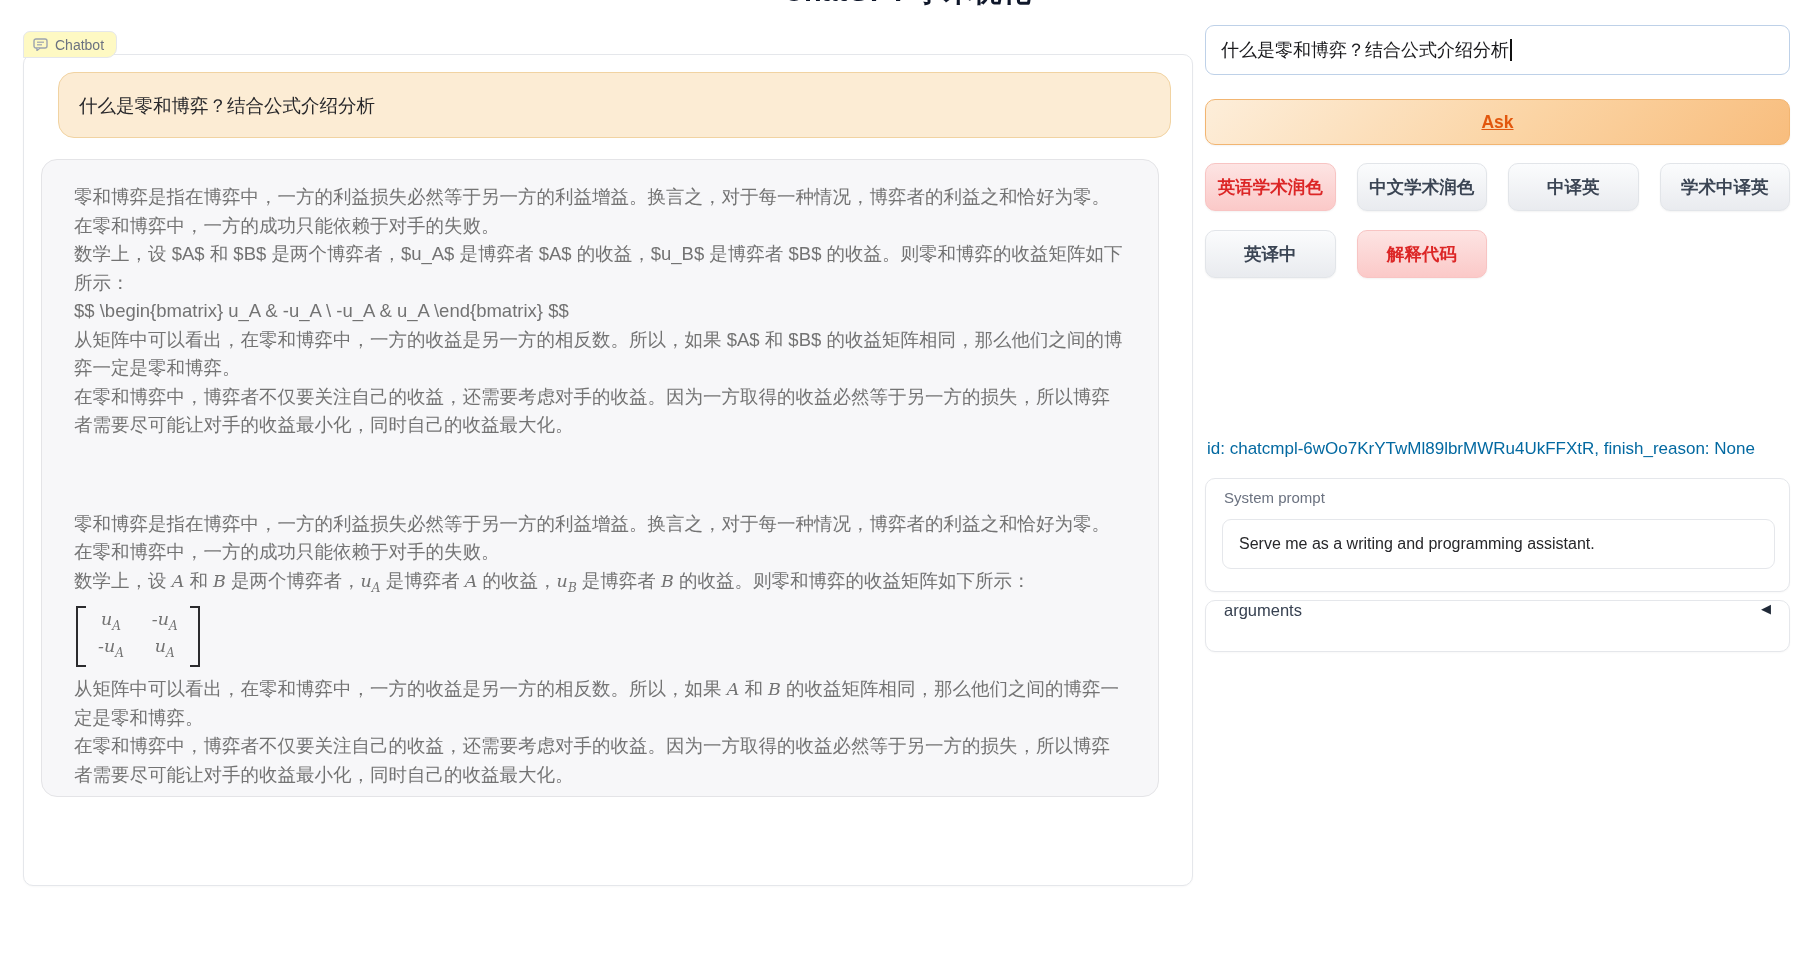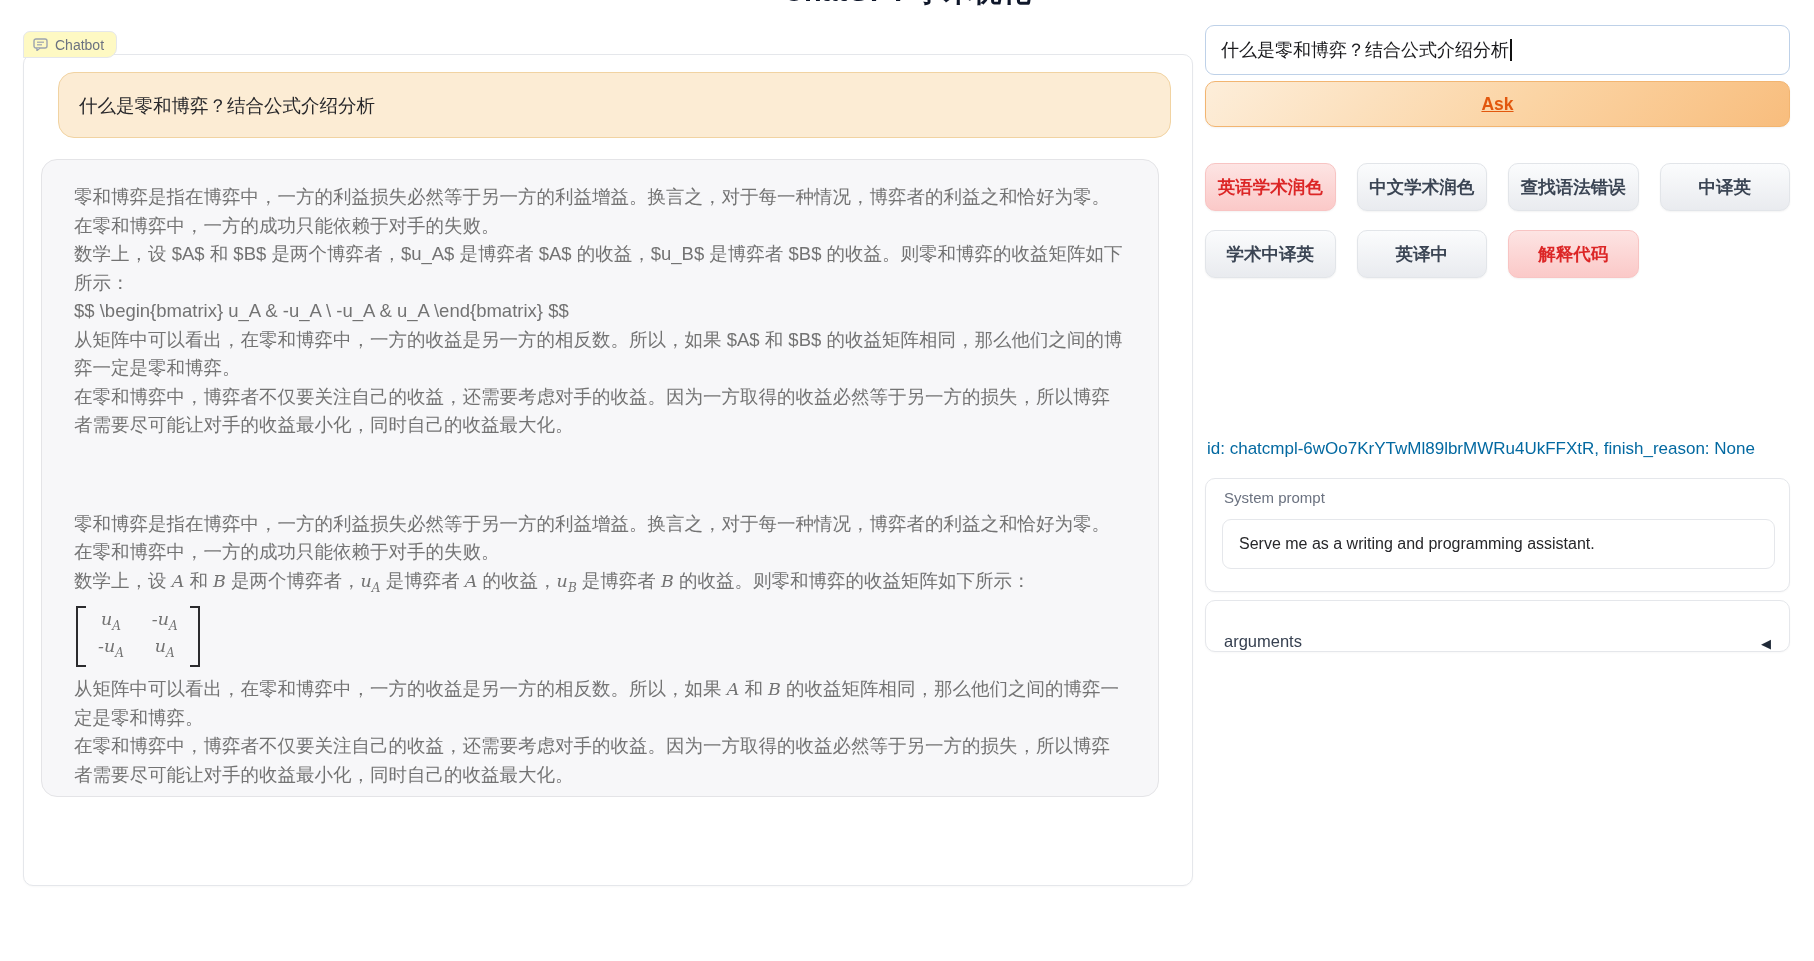--- a/index.html
+++ b/index.html
@@ -58,21 +58,21 @@
     display:flex;align-items:center;padding:0 15px;font-size:18px;color:#18181b;
   }
   .caret{display:inline-block;width:2px;height:22px;background:#111;margin-left:1px;vertical-align:-4px;}
   .btn{
     box-sizing:border-box;border-radius:10px;font-weight:700;font-size:17.5px;
     display:flex;align-items:center;justify-content:center;cursor:pointer;
     border:1px solid #e2e5e9;box-shadow:0 1px 2px rgba(0,0,0,.05);
     font-family:"Liberation Sans","DejaVu Sans",sans-serif;
   }
   .btn-ask{
-    position:absolute;left:0;top:56px;width:585px;height:46px;
+    position:absolute;left:0;top:74px;width:585px;height:46px;
     background:linear-gradient(135deg,#fdeeda 0%,#fbd4a4 55%,#f8bd7d 100%);
     border-color:#f2b571;color:#e2570d;font-size:17.5px;text-decoration:underline;
   }
   .btn-grid{
     position:absolute;left:0;top:138px;width:585px;
     display:grid;grid-template-columns:1fr 1fr 1fr 1fr;column-gap:21px;row-gap:19px;
   }
   .btn-grid .btn{height:48px;}
   .btn-gray{background:linear-gradient(180deg,#fbfcfd 0%,#e9ebef 100%);border-color:#e2e5e9;color:#3b4554;}
   .btn-pink{background:linear-gradient(180deg,#fde4e3 0%,#fbc9c8 100%);border-color:#f8c4c3;color:#dc2626;}
@@ -83,21 +83,21 @@
   }
   .sys-label{position:absolute;left:18px;top:10px;font-size:15px;color:#6b7280;}
   .sys-input{
     position:absolute;left:16px;right:14px;top:40px;height:50px;box-sizing:border-box;
     background:#fff;border:1px solid #e5e7eb;border-radius:9px;
     display:flex;align-items:center;padding:0 16px;font-size:16px;color:#27272a;
   }
   .accordion{
     position:absolute;left:0;top:575px;width:585px;height:52px;box-sizing:border-box;
     background:#fff;border:1px solid #e5e7eb;border-radius:10px;cursor:pointer;
-    display:flex;align-items:flex-end;justify-content:space-between;padding:0 18px;
+    display:flex;align-items:flex-start;justify-content:space-between;padding:0 18px;
     font-size:16.5px;color:#374151;box-shadow:0 1px 2px rgba(0,0,0,.03);
   }
   .acc-arrow{font-size:13px;color:#1f2937;}
 </style>
 </head>
 <body>
 
 <div class="page-title">ChatGPT 学术优化</div>
 
 <div class="chat-label">
@@ -138,21 +138,20 @@
 
 <div class="right-panel">
   <div class="prompt-box">
     <span>什么是零和博弈？结合公式介绍分析</span>
       <span class="caret"></span>
   </div>
   <button class="btn btn-ask">Ask</button>
   <div class="btn-grid" id="btn-grid">
       <button class="btn btn-pink">英语学术润色</button>
       <button class="btn btn-gray">中文学术润色</button>
-      <button class="btn btn-gray">查找语法错误</button>
       <button class="btn btn-gray">中译英</button>
       <button class="btn btn-gray">学术中译英</button>
       <button class="btn btn-gray">英译中</button>
       <button class="btn btn-pink">解释代码</button>
     </div>
   <div class="status-line">id: chatcmpl-6wOo7KrYTwMl89lbrMWRu4UkFFXtR, finish_reason: None</div>
 
   <div class="sys-panel">
     <div class="sys-label">System prompt</div>
     <div class="sys-input">

